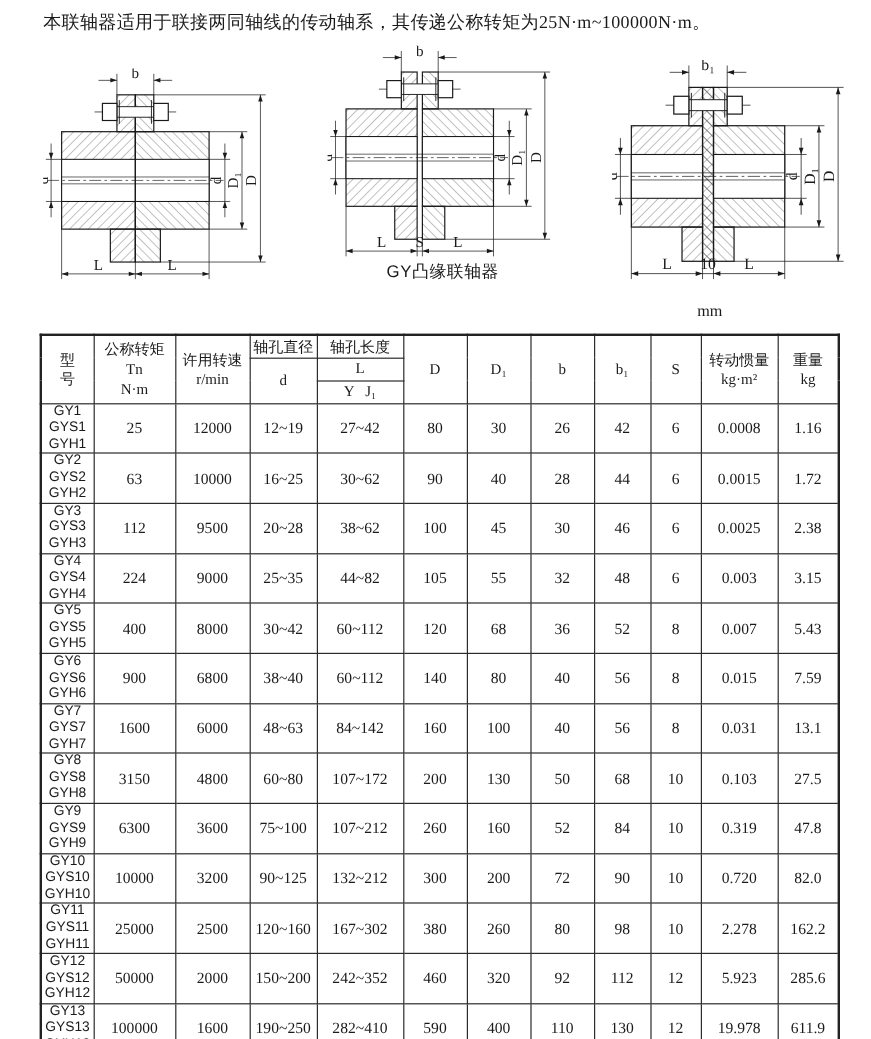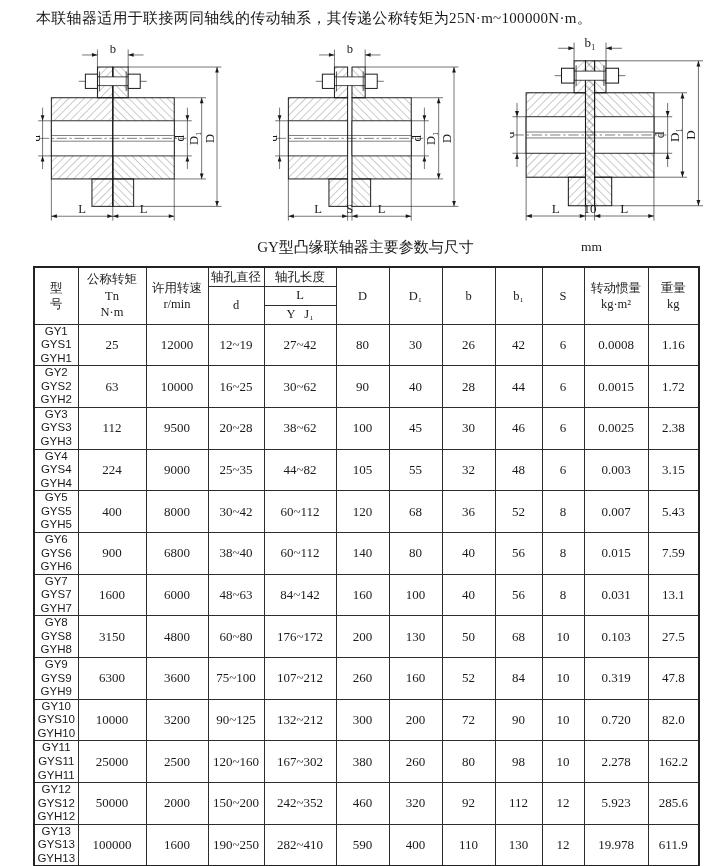--- a/index.html
+++ b/index.html
@@ -181,20 +181,21 @@
           <line x1="72" y1="147" x2="72" y2="160" stroke="#1a1a1a" stroke-width="0.55"></line>
           <line x1="14" y1="156" x2="126" y2="156" stroke="#1a1a1a" stroke-width="0.55"></line>
           <polygon points="14,156 19,154.3 19,157.7" fill="#1a1a1a"></polygon>
           <polygon points="68,156 63,154.3 63,157.7" fill="#1a1a1a"></polygon>
           <polygon points="72,156 77,154.3 77,157.7" fill="#1a1a1a"></polygon>
           <polygon points="126,156 121,154.3 121,157.7" fill="#1a1a1a"></polygon>
           <text x="41" y="153" text-anchor="middle" fill="#1a1a1a" font-size="11.5" font-family="Liberation Serif, DejaVu Serif, serif">L</text>
           <text x="70" y="153" text-anchor="middle" fill="#1a1a1a" font-size="11.5" font-family="Liberation Serif, DejaVu Serif, serif">S</text>
           <text x="99" y="153" text-anchor="middle" fill="#1a1a1a" font-size="11.5" font-family="Liberation Serif, DejaVu Serif, serif">L</text>
         </svg>
+      <figcaption>GY凸缘联轴器</figcaption>
     </figure>
     <figure class="coupling-fig">
       <svg class="coupling-svg" width="200" height="186" viewBox="0 0 175 163">
           <defs>
             <pattern id="h12" width="5" height="5" patternUnits="userSpaceOnUse" patternTransform="rotate(45)">
               <line x1="0" y1="0" x2="0" y2="5" stroke="#555" stroke-width="0.55"></line>
             </pattern>
             <pattern id="h22" width="5" height="5" patternUnits="userSpaceOnUse" patternTransform="rotate(-45)">
               <line x1="0" y1="0" x2="0" y2="5" stroke="#555" stroke-width="0.55"></line>
             </pattern>
@@ -263,21 +264,20 @@
           <polygon points="74,156 79,154.3 79,157.7" fill="#1a1a1a"></polygon>
           <polygon points="126,156 121,154.3 121,157.7" fill="#1a1a1a"></polygon>
           <text x="40" y="153" text-anchor="middle" fill="#1a1a1a" font-size="11.5" font-family="Liberation Serif, DejaVu Serif, serif">L</text>
           <text x="70" y="153" text-anchor="middle" fill="#1a1a1a" font-size="11.5" font-family="Liberation Serif, DejaVu Serif, serif">10</text>
           <text x="100" y="153" text-anchor="middle" fill="#1a1a1a" font-size="11.5" font-family="Liberation Serif, DejaVu Serif, serif">L</text>
         </svg>
     </figure>
   </div>
 
   <div class="title-row">
-    <span>GY型凸缘联轴器主要参数与尺寸</span>
     <span class="unit">mm</span>
   </div>
 
   <table class="params">
     <colgroup>
       <col style="width:44px">
         <col style="width:68px">
         <col style="width:62px">
       <col style="width:56px">
         <col style="width:72px">
@@ -431,21 +431,21 @@
           <td>0.031</td>
           <td>13.1</td>
         </tr>
         <tr>
           <td class="model-cell">GY8
 GYS8
 GYH8</td>
           <td>3150</td>
           <td>4800</td>
           <td>60~80</td>
-          <td>176~172</td>
+          <td>107~172</td>
           <td>200</td>
           <td>130</td>
           <td>50</td>
           <td>68</td>
           <td>10</td>
           <td>0.103</td>
           <td>27.5</td>
         </tr>
         <tr>
           <td class="model-cell">GY9

